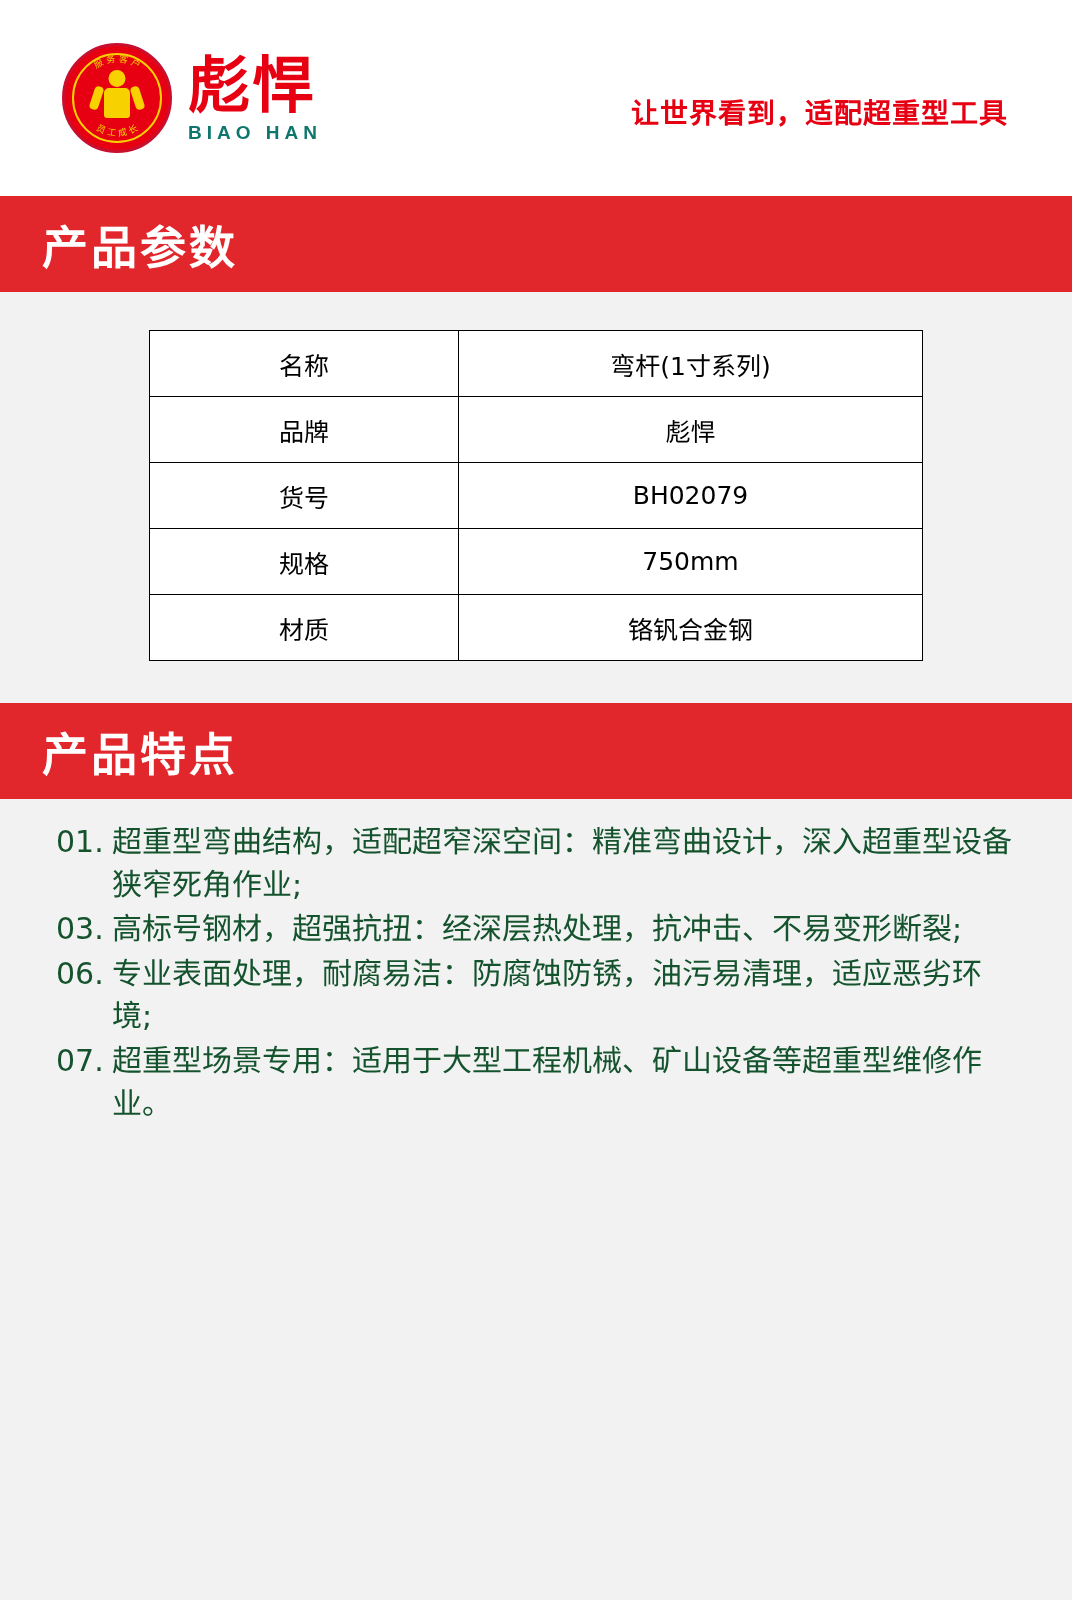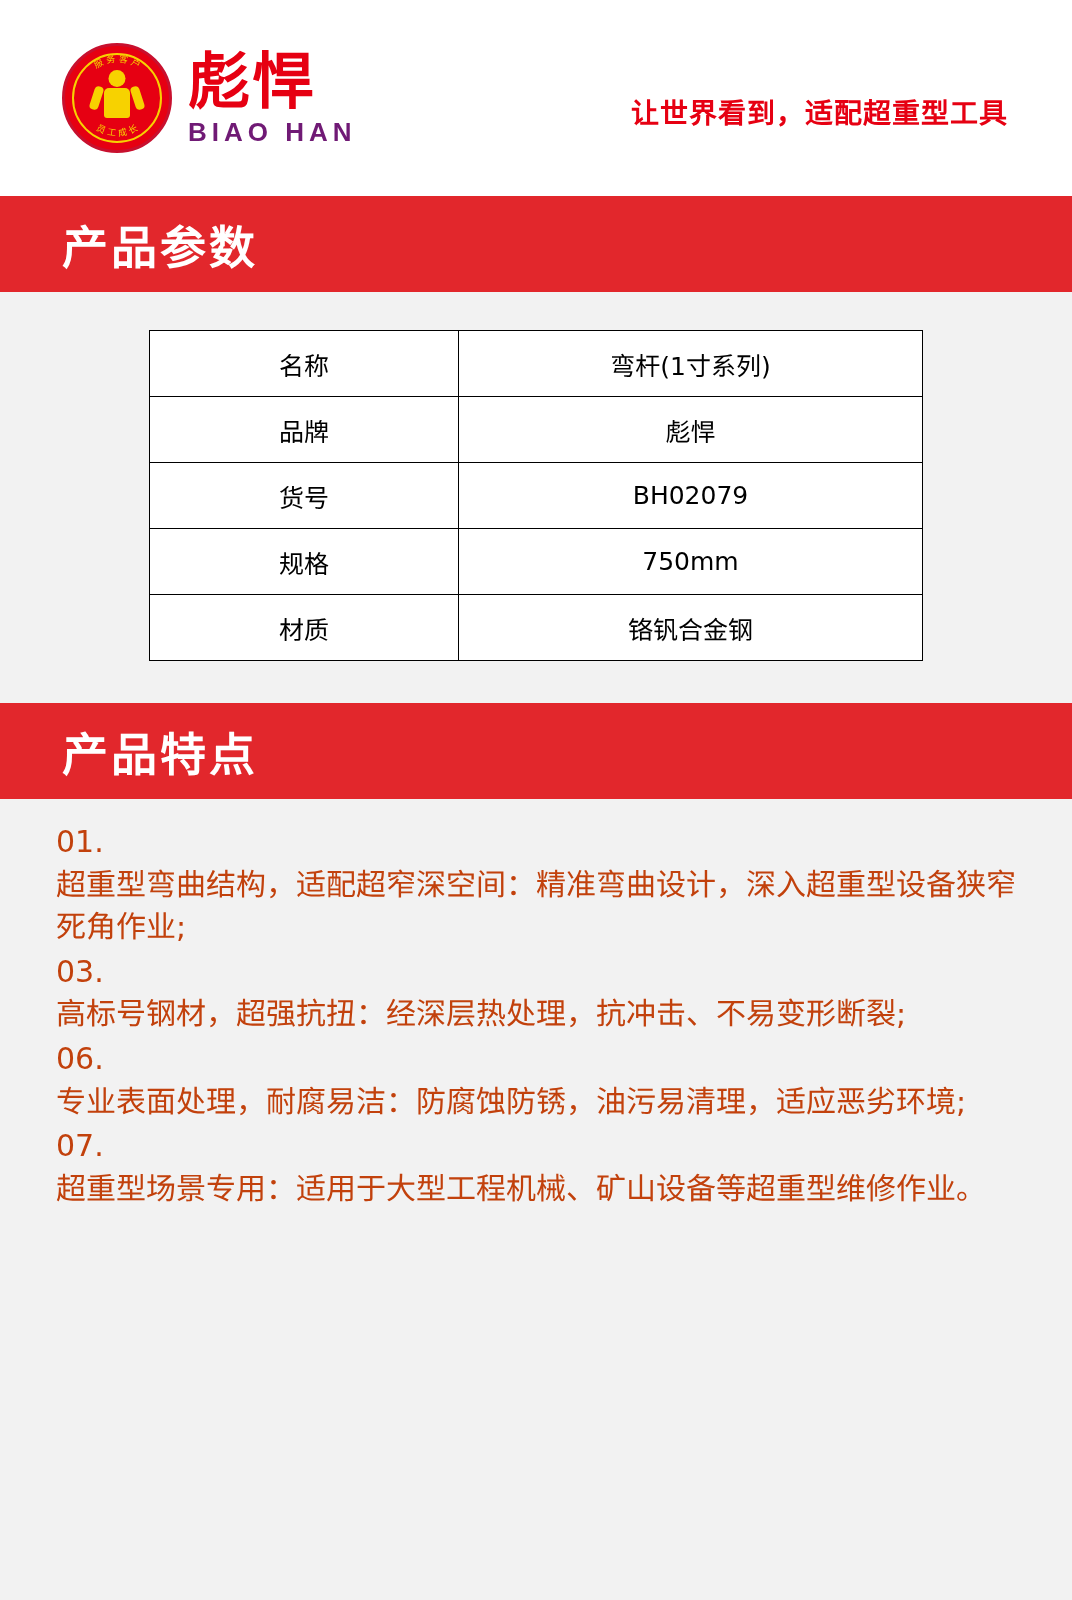--- a/index.html
+++ b/index.html
@@ -101,44 +101,44 @@
   }
   .logo-cn {
     font-family: "DejaVu Sans", "Liberation Sans", sans-serif;
     font-size: 62px;
     font-weight: bold;
     color: #e60012;
     letter-spacing: 2px;
   }
   .logo-en {
     margin-top: 6px;
-    font-size: 26px;
-    font-weight: bold;
-    color: #701a75;
+    font-size: 19px;
+    font-weight: bold;
+    color: #0f766e;
     letter-spacing: 5px;
     text-align: center;
   }
   .slogan {
     margin-left: auto;
     font-size: 28px;
     font-weight: bold;
     color: #e60012;
     letter-spacing: 1px;
     white-space: nowrap;
     padding-right: 24px;
     padding-top: 26px;
   }
 
   
   .section-bar {
     background: #e2272c;
     height: 96px;
     display: flex;
     align-items: center;
-    padding-left: 62px;
+    padding-left: 42px;
     box-sizing: border-box;
   }
   .section-bar .title {
     color: #ffffff;
     font-size: 46px;
     font-weight: bold;
     letter-spacing: 3px;
     font-family: "DejaVu Sans", "Liberation Sans", sans-serif;
   }
 
@@ -171,24 +171,23 @@
   .features {
     background: #f2f2f2;
     padding: 22px 56px 0 56px;
     box-sizing: border-box;
   }
   .feature-item {
     display: flex;
     align-items: flex-start;
     font-size: 30px;
     line-height: 1.42;
-    color: #c2410c;
+    color: #14532d;
     font-family: "DejaVu Sans", "Liberation Sans", sans-serif;
     margin-bottom: 2px;
-    flex-direction: column;
   }
   .feature-num {
     flex: none;
     width: 56px;
     text-align: left;
   }
   .feature-text {
     flex: 1;
   }
 </style>

